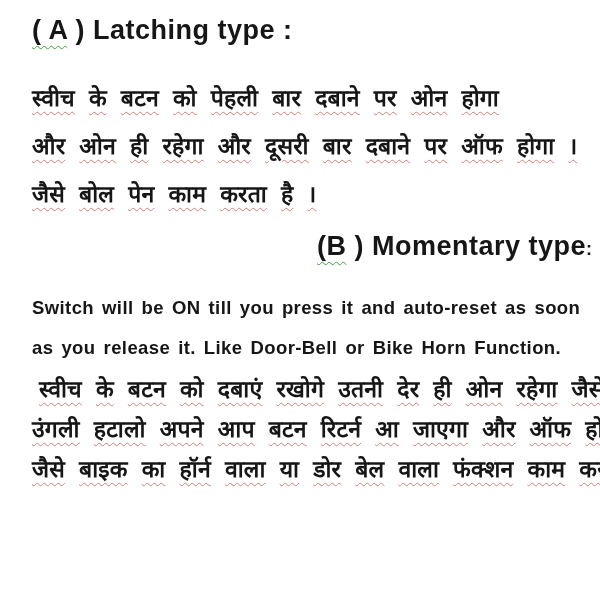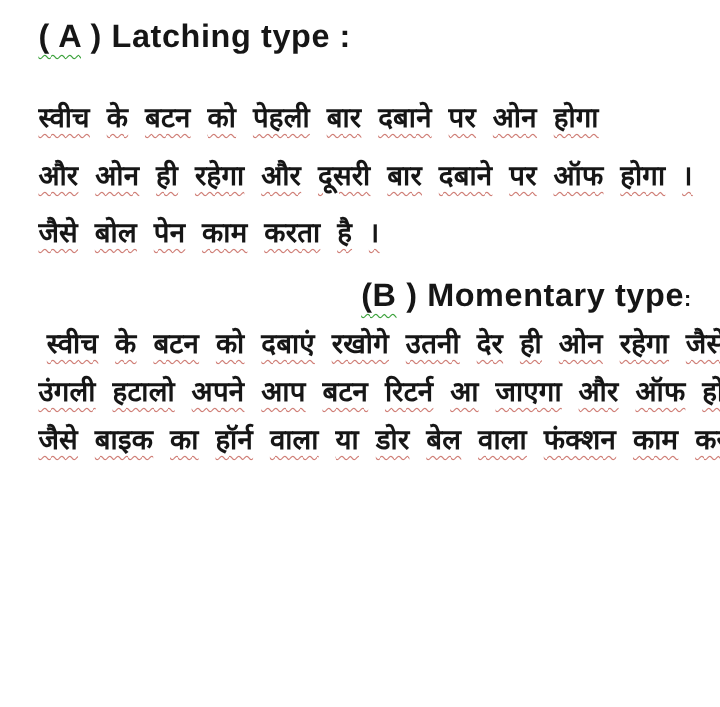--- a/index.html
+++ b/index.html
@@ -5,21 +5,21 @@
   * { margin: 0; padding: 0; box-sizing: border-box; }
   html, body { background: #ffffff; }
   .page {
     position: relative;
     width: 600px;
     height: 589px;
     background: var(--page-bg, #ffffff);
     color: var(--text-color, #161616);
     font-family: "Liberation Sans", "DejaVu Sans", sans-serif;
     font-weight: bold;
-    padding: 14px 24px 0 32px;
+    padding: 14px 8px 0 32px;
     overflow: hidden;
     border-radius: 29px;
   }
   .heading {
     font-size: 27px;
     line-height: 32px;
     letter-spacing: 0.5px;
     white-space: pre;
   }
   .heading .gr-wavy {
@@ -77,20 +77,24 @@
     <div class="hindi hindi-a">
       <div class="hindi-line"><span class="word">स्वीच</span> <span class="word">के</span> <span class="word">बटन</span> <span class="word">को</span> <span class="word">पेहली</span> <span class="word">बार</span> <span class="word">दबाने</span> <span class="word">पर</span> <span class="word">ओन</span> <span class="word">होगा</span></div>
       <div class="hindi-line"><span class="word">और</span> <span class="word">ओन</span> <span class="word">ही</span> <span class="word">रहेगा</span> <span class="word">और</span> <span class="word">दूसरी</span> <span class="word">बार</span> <span class="word">दबाने</span> <span class="word">पर</span> <span class="word">ऑफ</span> <span class="word">होगा</span> <span class="word">।</span></div>
       <div class="hindi-line"><span class="word">जैसे</span> <span class="word">बोल</span> <span class="word">पेन</span> <span class="word">काम</span> <span class="word">करता</span> <span class="word">है</span> <span class="word">।</span></div>
     </div>
   </section>
 
   <section>
     <h1 class="heading heading-b"><span class="gr-wavy">(B</span><span> ) Momentary type</span><span class="small-colon">:</span></h1>
 
+    <div class="eng eng-b">
+      <div class="eng-line">Switch will be ON till you press it and auto-reset as soon</div>
+      <div class="eng-line">as you release it. Like Door-Bell or Bike Horn Function.</div>
+    </div>
 
     <div class="hindi hindi-b">
       <div class="hindi-line indent"><span class="word">स्वीच</span> <span class="word">के</span> <span class="word">बटन</span> <span class="word">को</span> <span class="word">दबाएं</span> <span class="word">रखोगे</span> <span class="word">उतनी</span> <span class="word">देर</span> <span class="word">ही</span> <span class="word">ओन</span> <span class="word">रहेगा</span> <span class="word">जैसे</span> <span class="word">ही</span> <span class="word">आप</span></div>
       <div class="hindi-line"><span class="word">उंगली</span> <span class="word">हटालो</span> <span class="word">अपने</span> <span class="word">आप</span> <span class="word">बटन</span> <span class="word">रिटर्न</span> <span class="word">आ</span> <span class="word">जाएगा</span> <span class="word">और</span> <span class="word">ऑफ</span> <span class="word">हो</span> <span class="word">जाएगा</span> <span class="word gr-tail">।</span></div>
       <div class="hindi-line"><span class="word">जैसे</span> <span class="word">बाइक</span> <span class="word">का</span> <span class="word">हॉर्न</span> <span class="word">वाला</span> <span class="word">या</span> <span class="word">डोर</span> <span class="word">बेल</span> <span class="word">वाला</span> <span class="word">फंक्शन</span> <span class="word">काम</span> <span class="word">करता</span> <span class="word">है</span> <span class="word">।</span></div>
     </div>
   </section>
 
 </div>
 

